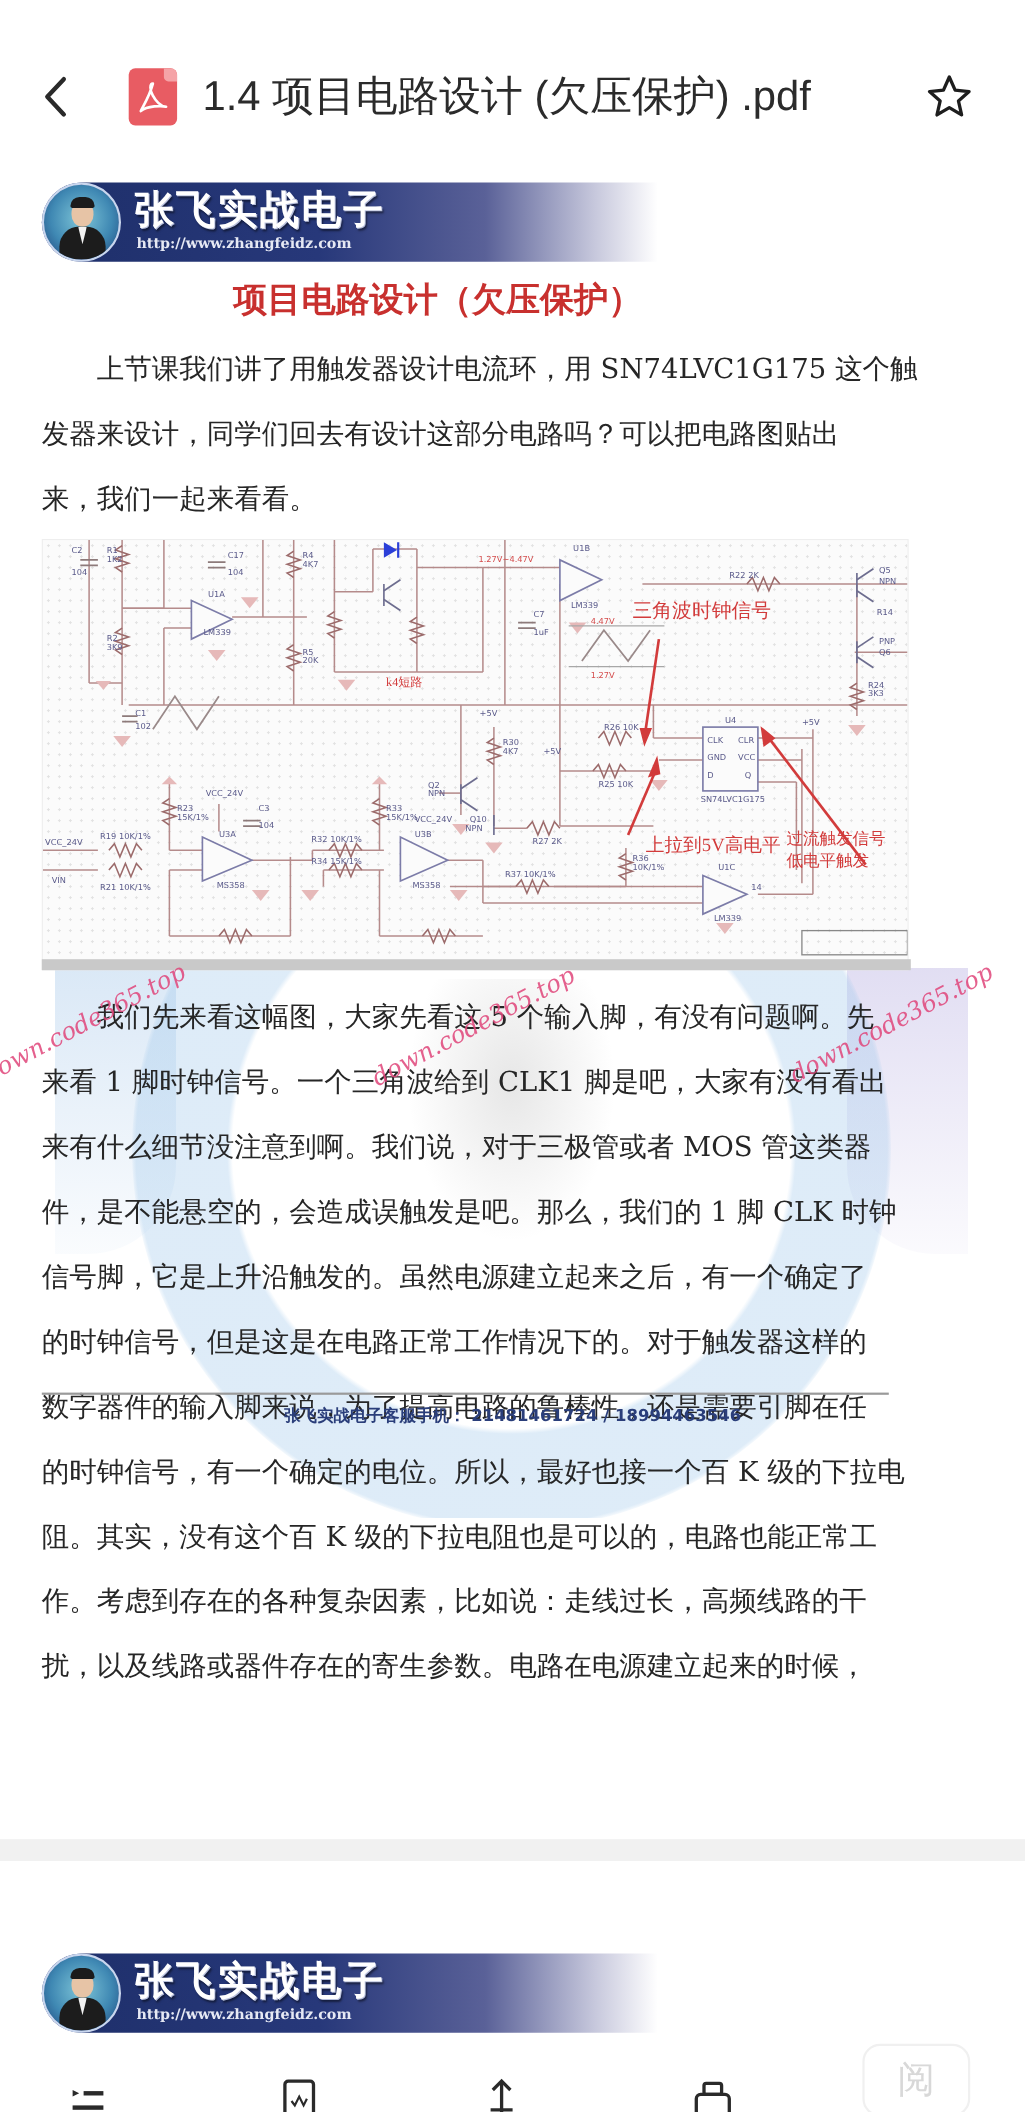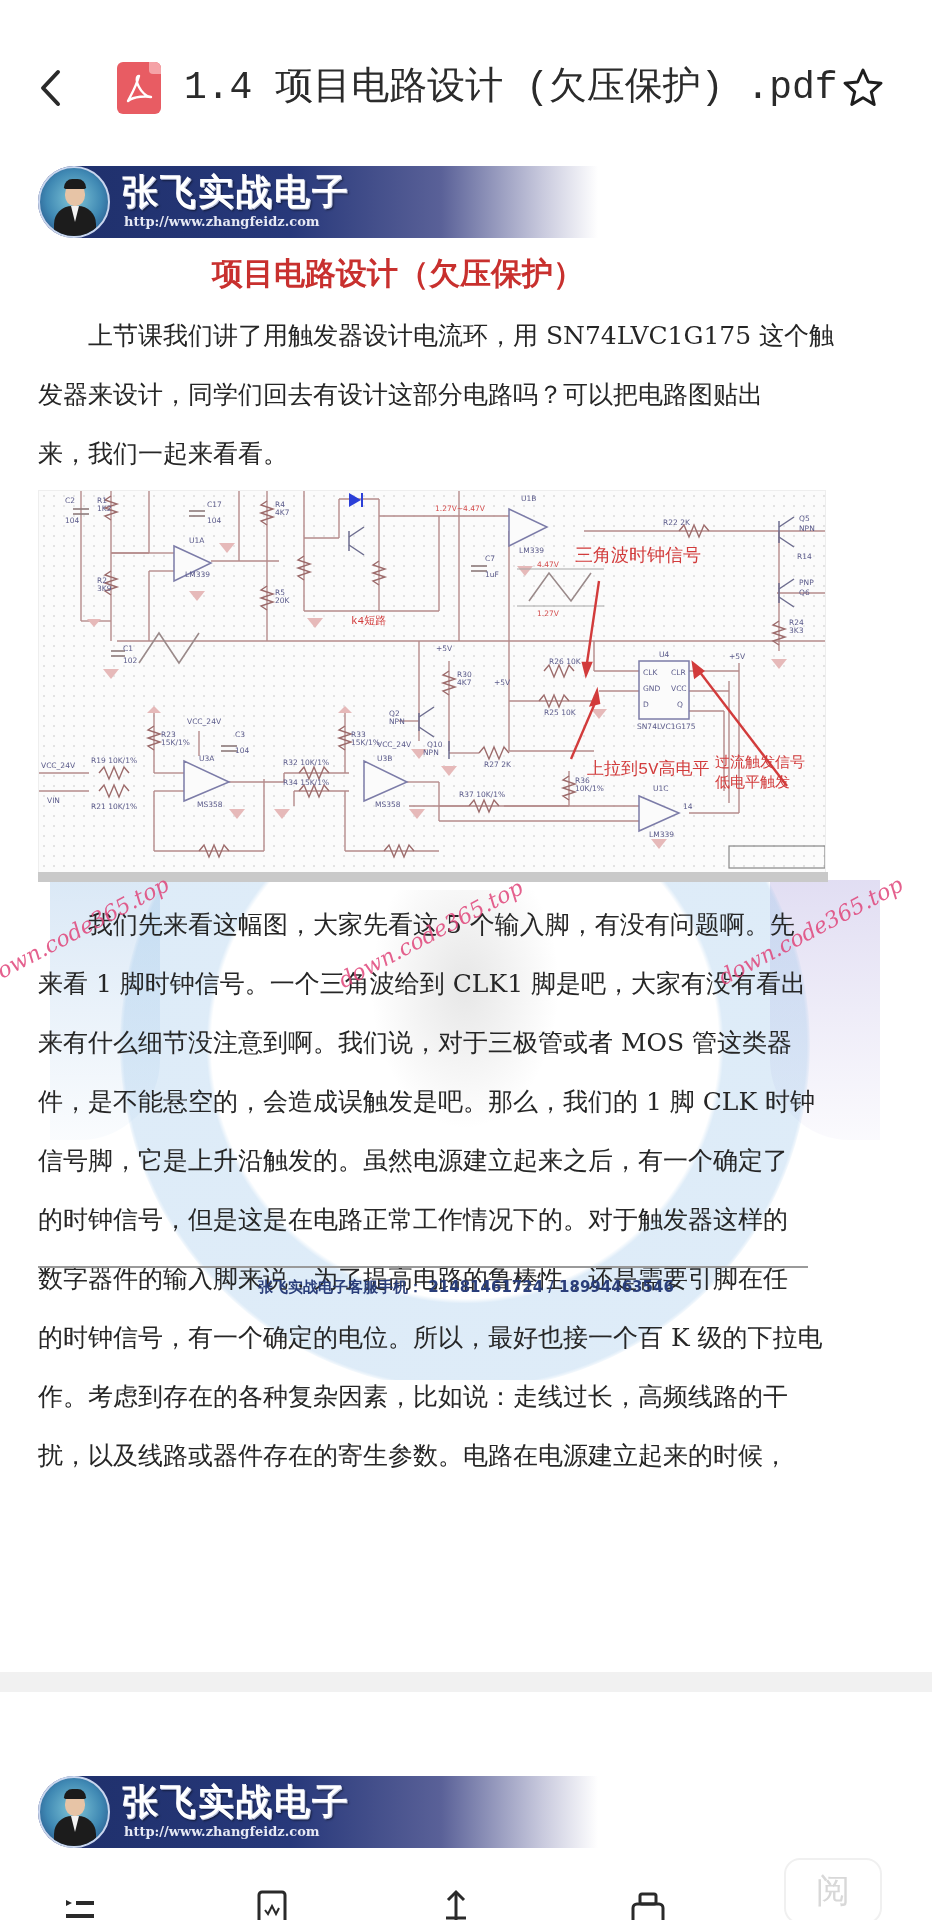--- a/index.html
+++ b/index.html
@@ -23,21 +23,21 @@
     background: #e85c63; border-radius: 6px; overflow: hidden;
   }
   .pdf-icon::before {
     content: ""; position: absolute; right: 0; top: 0; width: 12px; height: 12px;
     background: #f5a3a7; border-bottom-left-radius: 4px;
   }
   .pdf-icon svg { position: absolute; left: 8px; top: 12px; }
   .doc-title {
     position: absolute; left: 184px; top: 58px; height: 60px;
     font-size: 38px; line-height: 60px; color: #2b2b2b; white-space: nowrap;
-    font-family: Liberation Mono, monospace; letter-spacing: 0px;
+    font-family: Liberation Sans, sans-serif; letter-spacing: 0px;
   }
   .star-btn {
     position: absolute; left: 838px; top: 62px; width: 50px; height: 52px;
     display: flex; align-items: center; justify-content: center; cursor: pointer;
   }
 
   
   .page {
     position: absolute; left: 0; top: 160px; width: 932px; height: 1520px;
     background: #ffffff;
@@ -98,21 +98,21 @@
       radial-gradient(#e2e2e2 1px, transparent 1px);
     background-size: 10px 10px;
     border: 1px solid #eeeeee;
   }
   .schematic-bottom-bar {
     position: absolute; left: 38px; top: 712px; width: 790px; height: 10px;
     background: #c9c9c9;
   }
   .anno {
     position: absolute; color: #d23b3b; font-size: 18px; white-space: nowrap;
-    font-family: Liberation Mono, monospace;
+    font-family: Liberation Serif, serif;
   }
 
   
   .emblem {
     position: absolute; left: 50px; top: 720px; width: 830px; height: 500px;
     pointer-events: none; overflow: hidden;
   }
   .emblem .ring {
     position: absolute; left: 70px; top: -180px; width: 690px; height: 690px; border-radius: 50%;
     background: radial-gradient(circle, rgba(255,255,255,0) 52%, rgba(160,200,235,0.35) 53%, rgba(160,200,235,0.35) 70%, rgba(255,255,255,0) 71%);
@@ -493,20 +493,21 @@
 
   <div class="para" style="top:735px;">
     <span class="line indent">我们先来看这幅图，大家先看这 5 个输入脚，有没有问题啊。先</span>
     <span class="line">来看 1 脚时钟信号。一个三角波给到 CLK1 脚是吧，大家有没有看出</span>
     <span class="line">来有什么细节没注意到啊。我们说，对于三极管或者 MOS 管这类器</span>
     <span class="line">件，是不能悬空的，会造成误触发是吧。那么，我们的 1 脚 CLK 时钟</span>
     <span class="line">信号脚，它是上升沿触发的。虽然电源建立起来之后，有一个确定了</span>
     <span class="line">的时钟信号，但是这是在电路正常工作情况下的。对于触发器这样的</span>
     <span class="line">数字器件的输入脚来说，为了提高电路的鲁棒性，还是需要引脚在任</span>
     <span class="line">的时钟信号，有一个确定的电位。所以，最好也接一个百 K 级的下拉电</span>
+    <span class="line">阻。其实，没有这个百 K 级的下拉电阻也是可以的，电路也能正常工</span>
     <span class="line">作。考虑到存在的各种复杂因素，比如说：走线过长，高频线路的干</span>
     <span class="line">扰，以及线路或器件存在的寄生参数。电路在电源建立起来的时候，</span>
   </div>
 
   <div class="watermark" style="left:-8px;top:805px;">down.code365.top</div>
   <div class="watermark" style="left:346px;top:808px;">down.code365.top</div>
   <div class="watermark" style="left:726px;top:805px;">down.code365.top</div>
 
   <div class="footer-rule"></div>
   <div class="footer-contact">张飞实战电子客服手机：  21481461724 / 18994463546</div>

